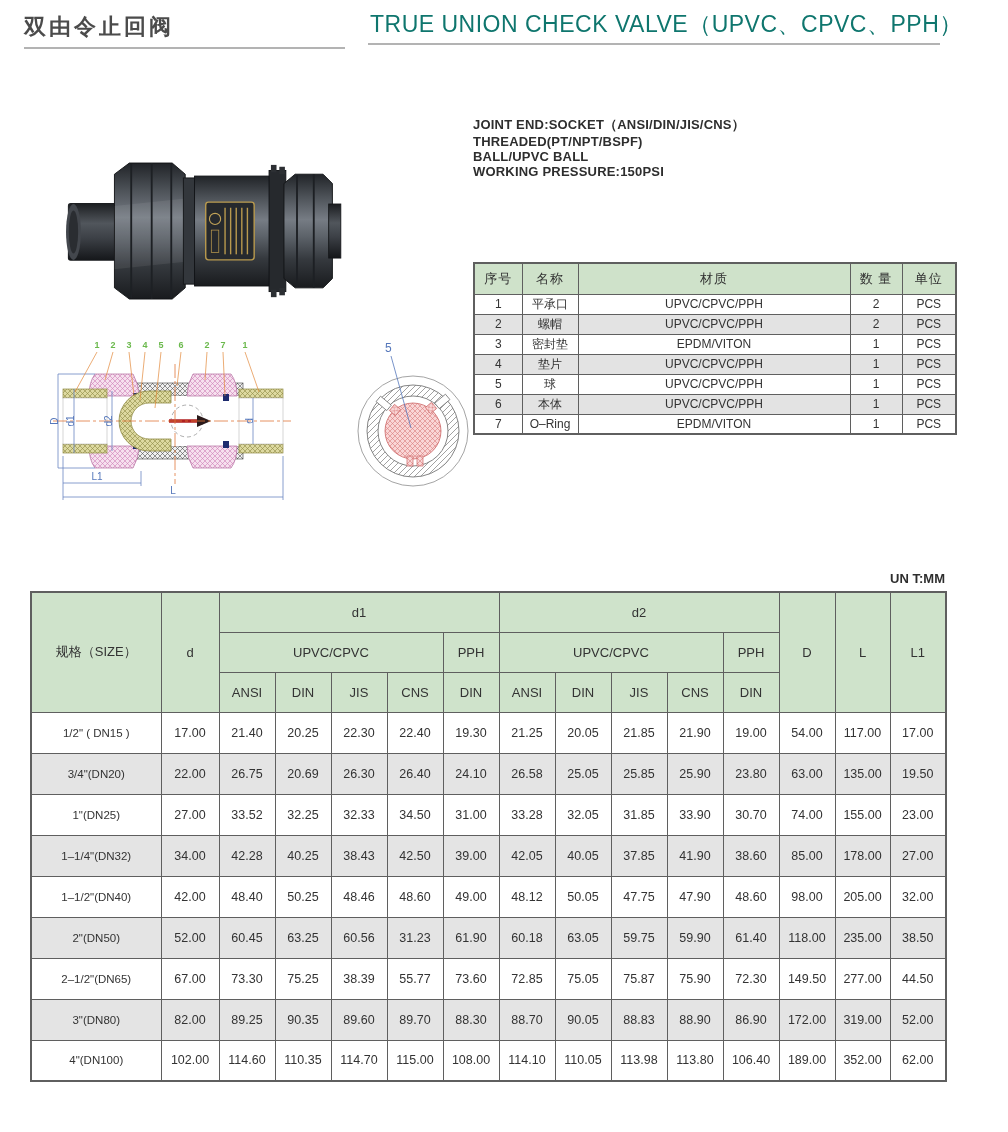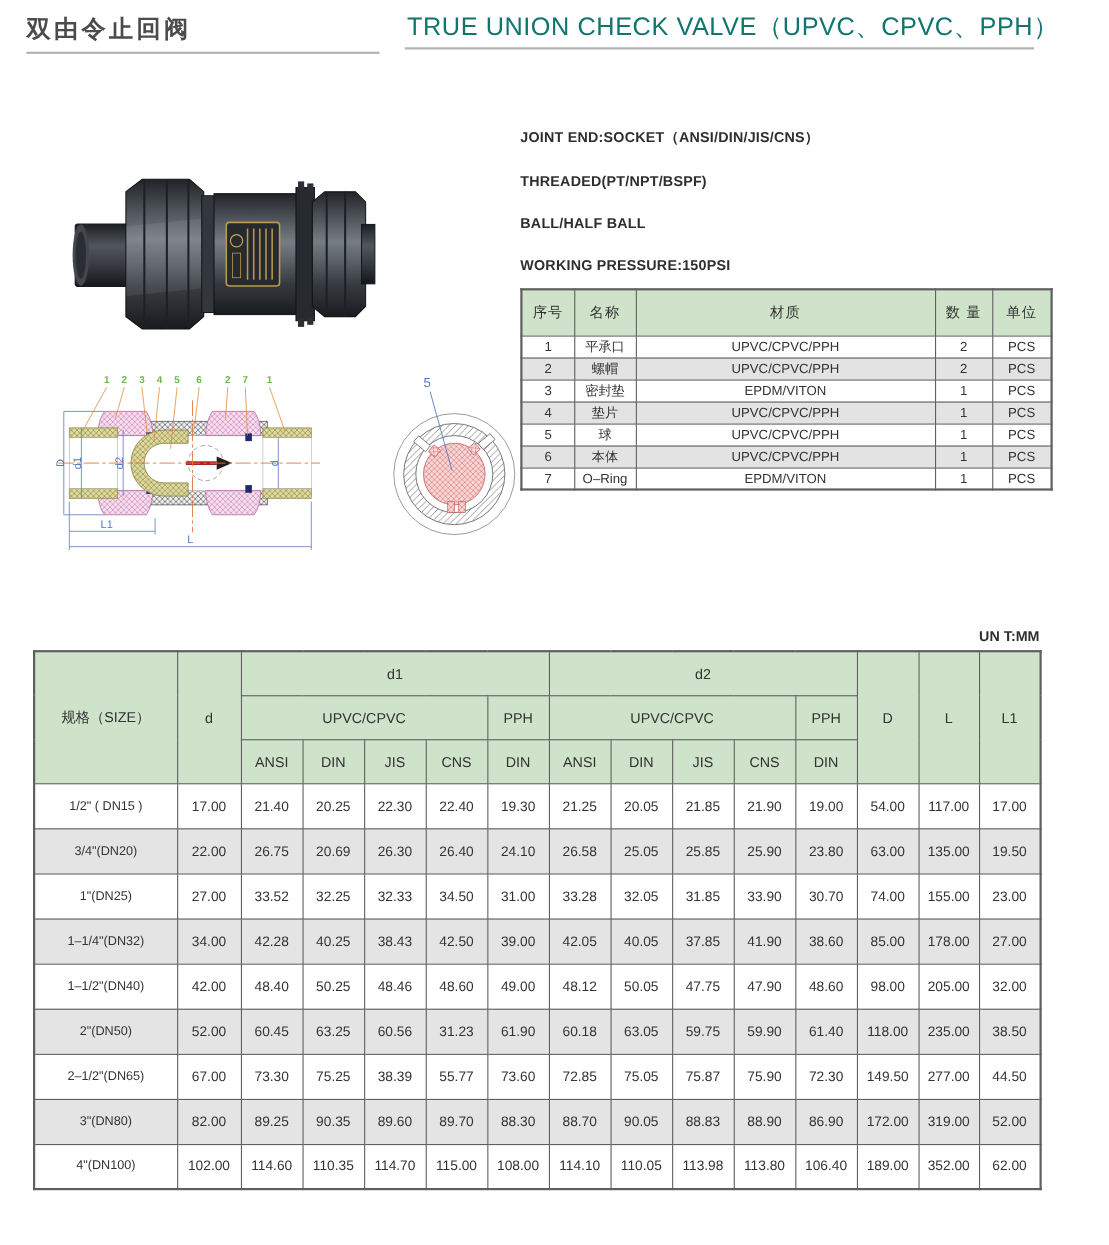--- a/index.html
+++ b/index.html
@@ -13,28 +13,28 @@
   .title-cn { position:absolute; left:24px; top:12px; font-size:22px; font-weight:bold;
               color:#4b4b4b; letter-spacing:3px;text-align:center; }
   .rule-cn  { position:absolute; left:24px; top:47px; width:321px; height:2px; background:#b3b3b3; }
   .title-en { position:absolute; left:370px; top:9px; font-size:23px; color:#0f766e; letter-spacing:0.5px; }
   .rule-en  { position:absolute; left:368px; top:43px; width:572px; height:2px; background:#b3b3b3; }
 
   
   .photo { position:absolute; left:62px; top:150px; width:280px; height:163px; }
 
   
-  .specs { position:absolute; left:473px; top:116px; display:flex; flex-direction:column; gap:23px; }
+  .specs { position:absolute; left:473px; top:116px; display:flex; flex-direction:column; }
   .specs div { font-size:13px; font-weight:bold; color:#2e2e2e; letter-spacing:0.2px; }
 
   
   .parts-table { position:absolute; left:473px; top:262px; width:482px;
                  border-collapse:collapse; table-layout:fixed; border:2px solid #5f5f5f; }
   .parts-table th, .parts-table td { border:1px solid #5f5f5f; text-align:center; color:#333; }
-  .parts-table th { background:#cfe2ca; height:42px; font-size:13px; font-weight:normal; letter-spacing:1px; }
+  .parts-table th { background:#cfe2ca; height:31px; font-size:13px; font-weight:normal; letter-spacing:1px; }
   .parts-table td { height:20px; font-size:12px; background:#fff; }
   .parts-table tbody tr:nth-child(even) td { background:#e3e3e3; }
 
   
   .drawing { position:absolute; left:45px; top:336px; width:440px; height:180px; }
 
   
   .unit-note { position:absolute; left:845px; top:571px; width:100px; text-align:right;
                font-size:13px; font-weight:bold; color:#2e2e2e; }
   .size-table { position:absolute; left:30px; top:591px; width:915px;
@@ -108,21 +108,21 @@
   <path d="M238,36 L250,26 L280,26 L290,36 L290,138 L280,148 L250,148 L238,138 Z" fill="url(#g1)" stroke="#111316"></path>
   <line x1="252" y1="27" x2="252" y2="147" stroke="#1d2024" stroke-width="2"></line>
   <line x1="270" y1="26" x2="270" y2="148" stroke="#1d2024" stroke-width="2"></line>
 
   <rect x="286" y="58" width="13" height="58" fill="url(#g2)" stroke="#15171a"></rect>
 </svg>
 
 <div class="specs">
   <div>JOINT END:SOCKET（ANSI/DIN/JIS/CNS）</div>
   <div>THREADED(PT/NPT/BSPF)</div>
-  <div>BALL/HALF BALL</div>
+  <div>BALL/UPVC BALL</div>
   <div>WORKING PRESSURE:150PSI</div>
 </div>
 
 <table class="parts-table">
   <colgroup>
     <col style="width:48px">
       <col style="width:56px">
       <col style="width:272px">
     <col style="width:52px">
       <col style="width:54px">

